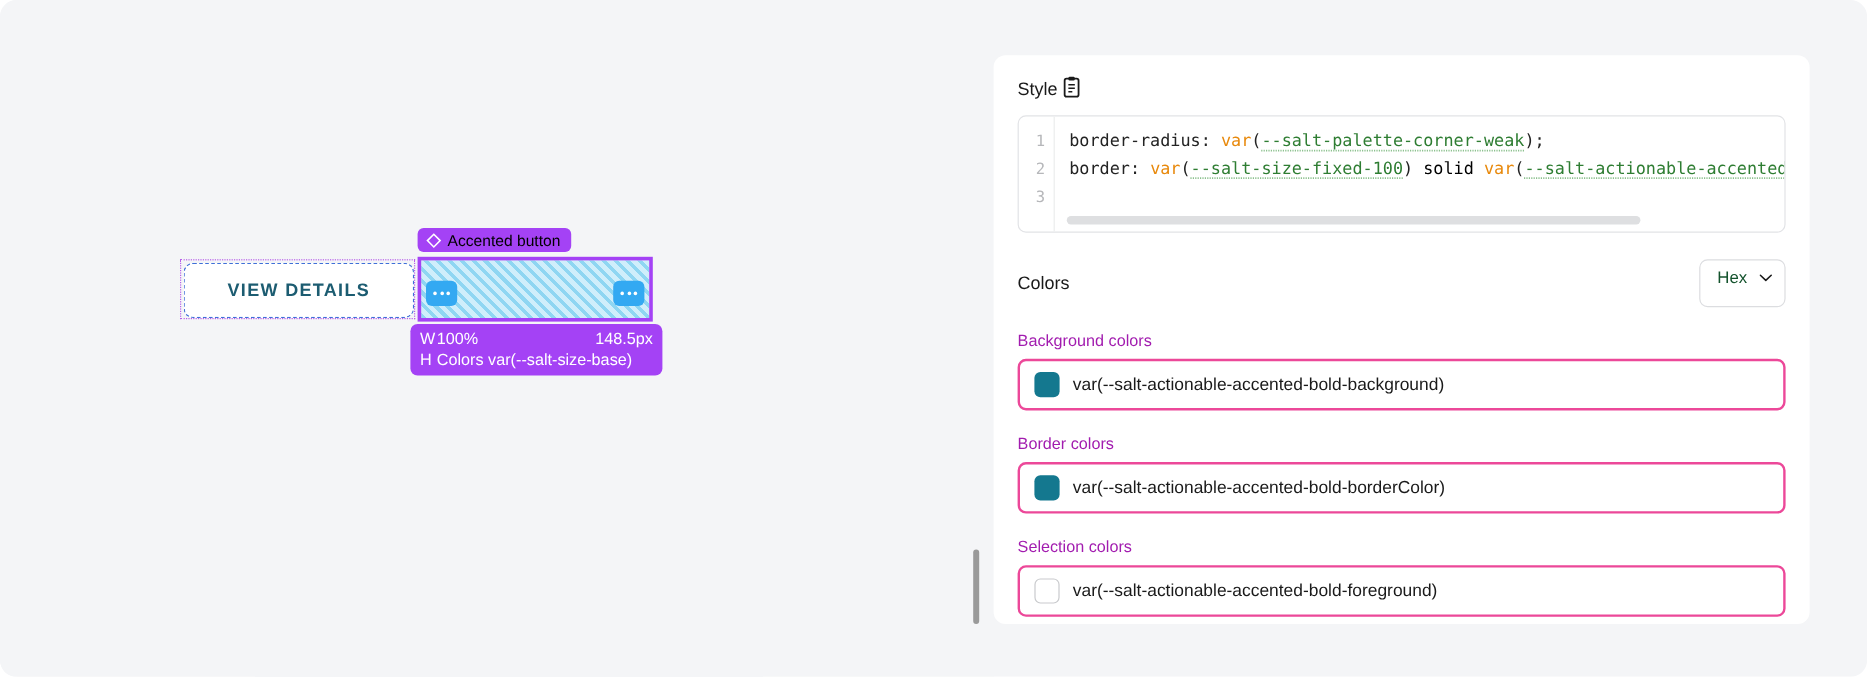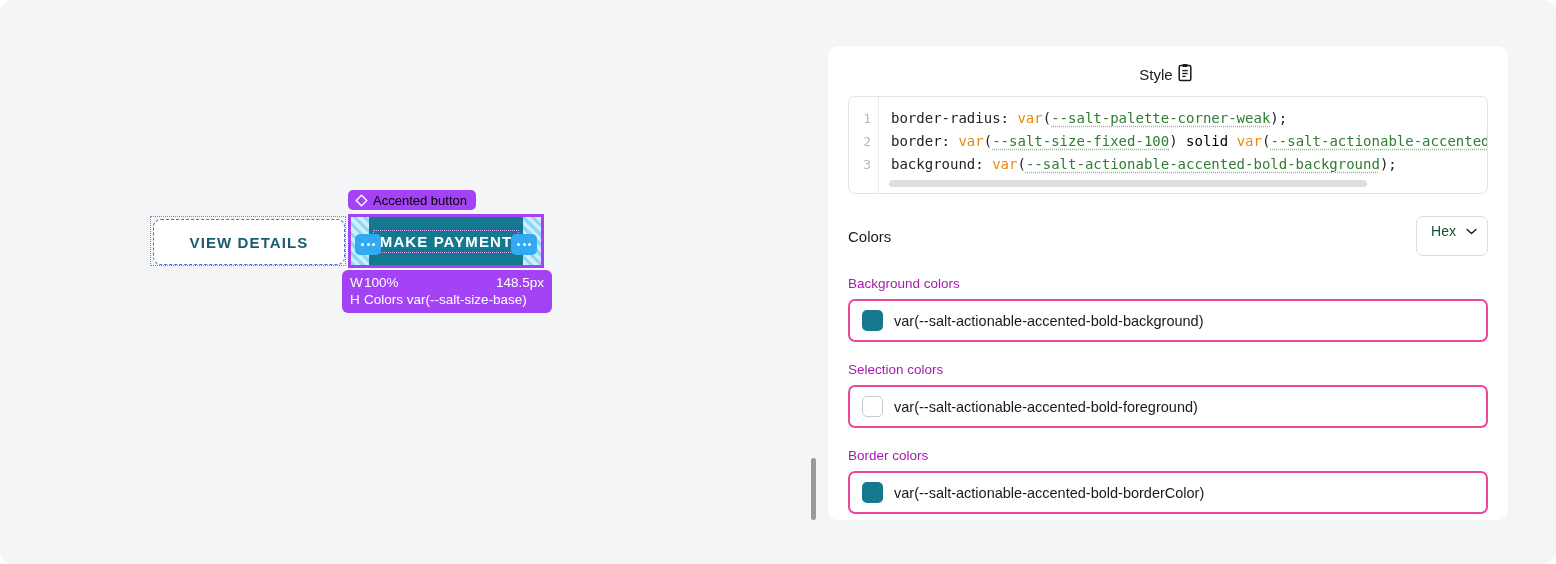--- a/index.html
+++ b/index.html
@@ -157,21 +157,21 @@
     left: 811px; top: 458px;
     width: 5px; height: 62px;
     background: #9a9a9a;
     border-radius: 3px;
     z-index: 8;
   }
 
   .section-head {
     display: flex;
     align-items: center;
-    justify-content: center;
+    justify-content: flex-start;
     padding: 16px 20px 10px 20px;
   }
   .section-title {
     font-size: 15px;
     color: #1a1a1a;
   }
   .icon-btn {
     width: 24px; height: 24px;
     display: flex;
     align-items: center;
@@ -305,23 +305,20 @@
       <span>Accented button</span>
     </div>
 
     <div class="btn-secondary-wrap">
       <div class="btn-secondary">
         <span>VIEW DETAILS</span>
       </div>
     </div>
 
     <div class="btn-primary-wrap">
-      <div class="btn-primary">
-        <span class="btn-primary-label">MAKE PAYMENT</span>
-      </div>
       <div class="pad-handle left">
           <i></i>
           <i></i>
           <i></i>
         </div>
       <div class="pad-handle right">
           <i></i>
           <i></i>
           <i></i>
         </div>
@@ -362,21 +359,20 @@
     <div class="code-box">
       <div class="code-inner">
         <div class="gutter">
           <div>1</div>
           <div>2</div>
           <div>3</div>
         </div>
         <div class="code-lines" id="code-lines">
             <div class="cl"><span>border-radius: </span><span class="tok-fn">var</span><span>(</span><span class="tok-var">--salt-palette-corner-weak</span><span>);</span></div>
             <div class="cl"><span>border: </span><span class="tok-fn">var</span><span>(</span><span class="tok-var">--salt-size-fixed-100</span><span>) </span><span class="tok-kw">solid</span><span> </span><span class="tok-fn">var</span><span>(</span><span class="tok-var">--salt-actionable-accented</span></div>
-            <div class="cl"><span>background: </span><span class="tok-fn">var</span><span>(</span><span class="tok-var">--salt-actionable-accented-bold-background</span><span>);</span></div>
           </div>
       </div>
       <div class="code-hscroll"></div>
     </div>
 
     <div class="colors-head">
       <span class="section-title">Colors</span>
       <div class="select-box">
         <span>Hex</span>
         <span>
@@ -389,28 +385,28 @@
 
     <div id="color-groups">
         <div class="group">
           <div class="group-label">Background colors</div>
           <div class="color-row">
             <span class="swatch" style="background: rgb(20, 120, 143);"></span>
             <span class="color-token">var(--salt-actionable-accented-bold-background)</span>
           </div>
         </div>
         <div class="group">
+          <div class="group-label">Border colors</div>
+          <div class="color-row">
+            <span class="swatch" style="background: rgb(20, 120, 143);"></span>
+            <span class="color-token">var(--salt-actionable-accented-bold-borderColor)</span>
+          </div>
+        </div>
+        <div class="group">
           <div class="group-label">Selection colors</div>
           <div class="color-row">
             <span class="swatch empty" style="background: rgb(255, 255, 255);"></span>
             <span class="color-token">var(--salt-actionable-accented-bold-foreground)</span>
           </div>
         </div>
-        <div class="group">
-          <div class="group-label">Border colors</div>
-          <div class="color-row">
-            <span class="swatch" style="background: rgb(20, 120, 143);"></span>
-            <span class="color-token">var(--salt-actionable-accented-bold-borderColor)</span>
-          </div>
-        </div>
       </div>
   </div>
 </div>
 
 </body></html>

